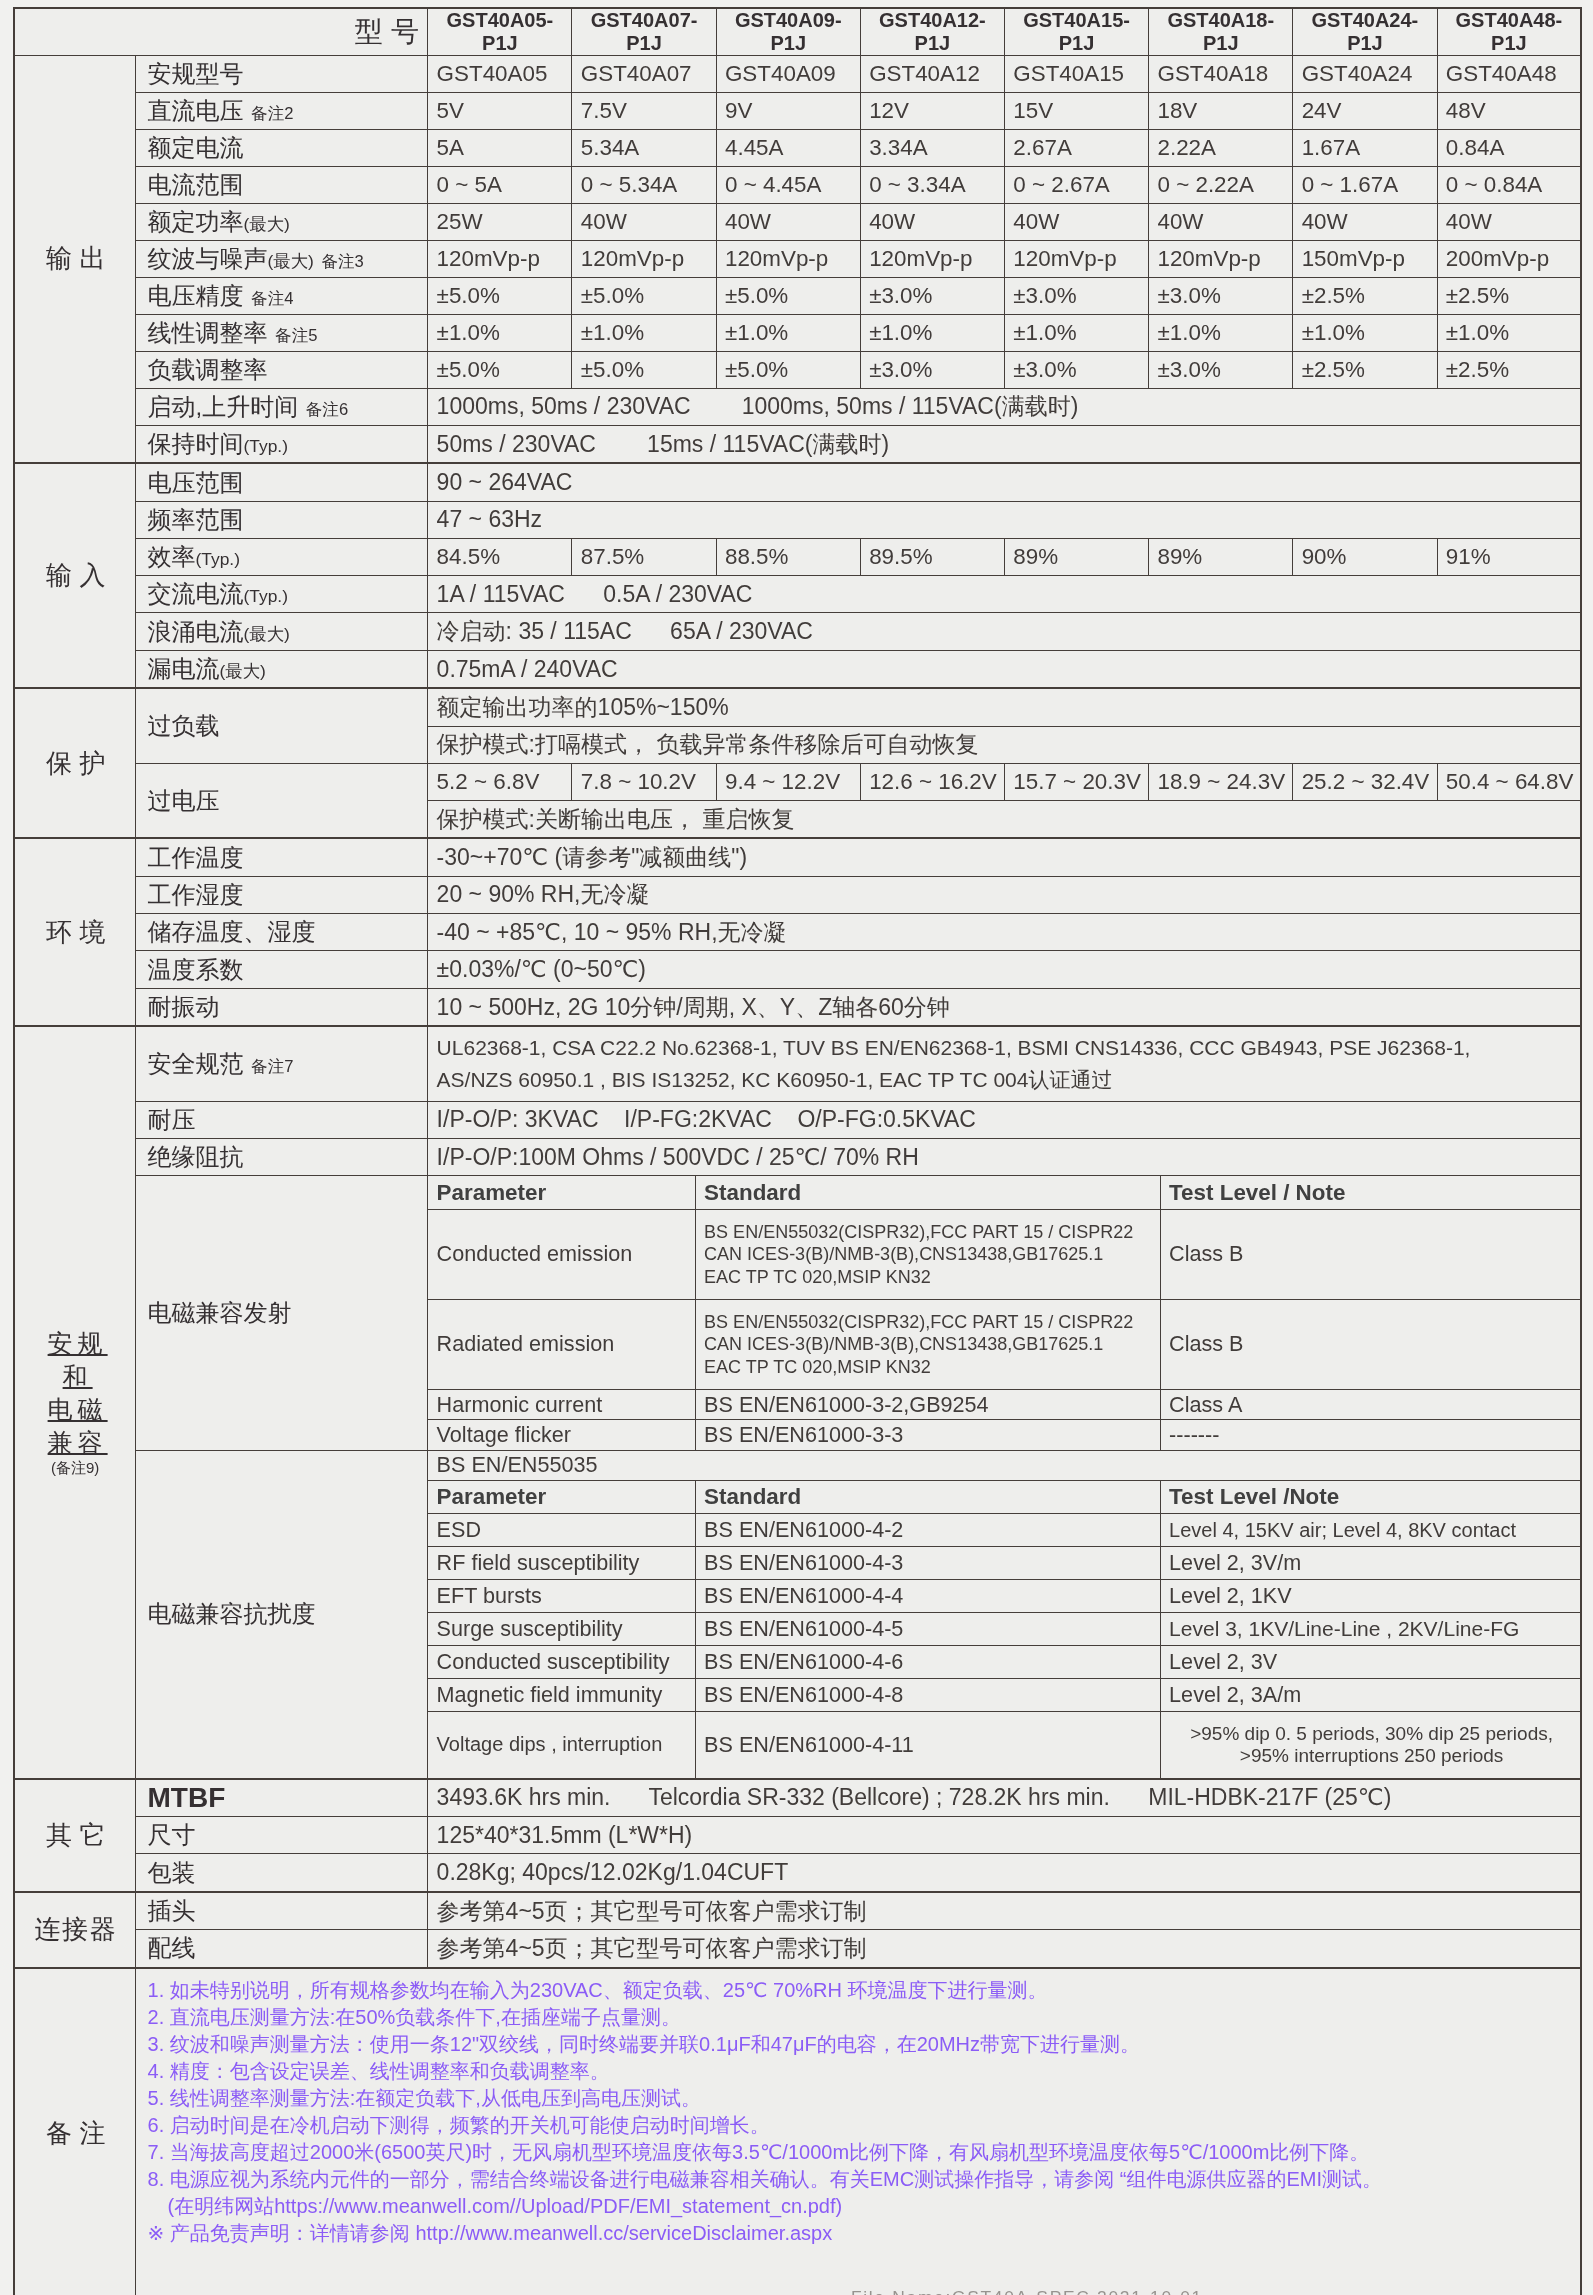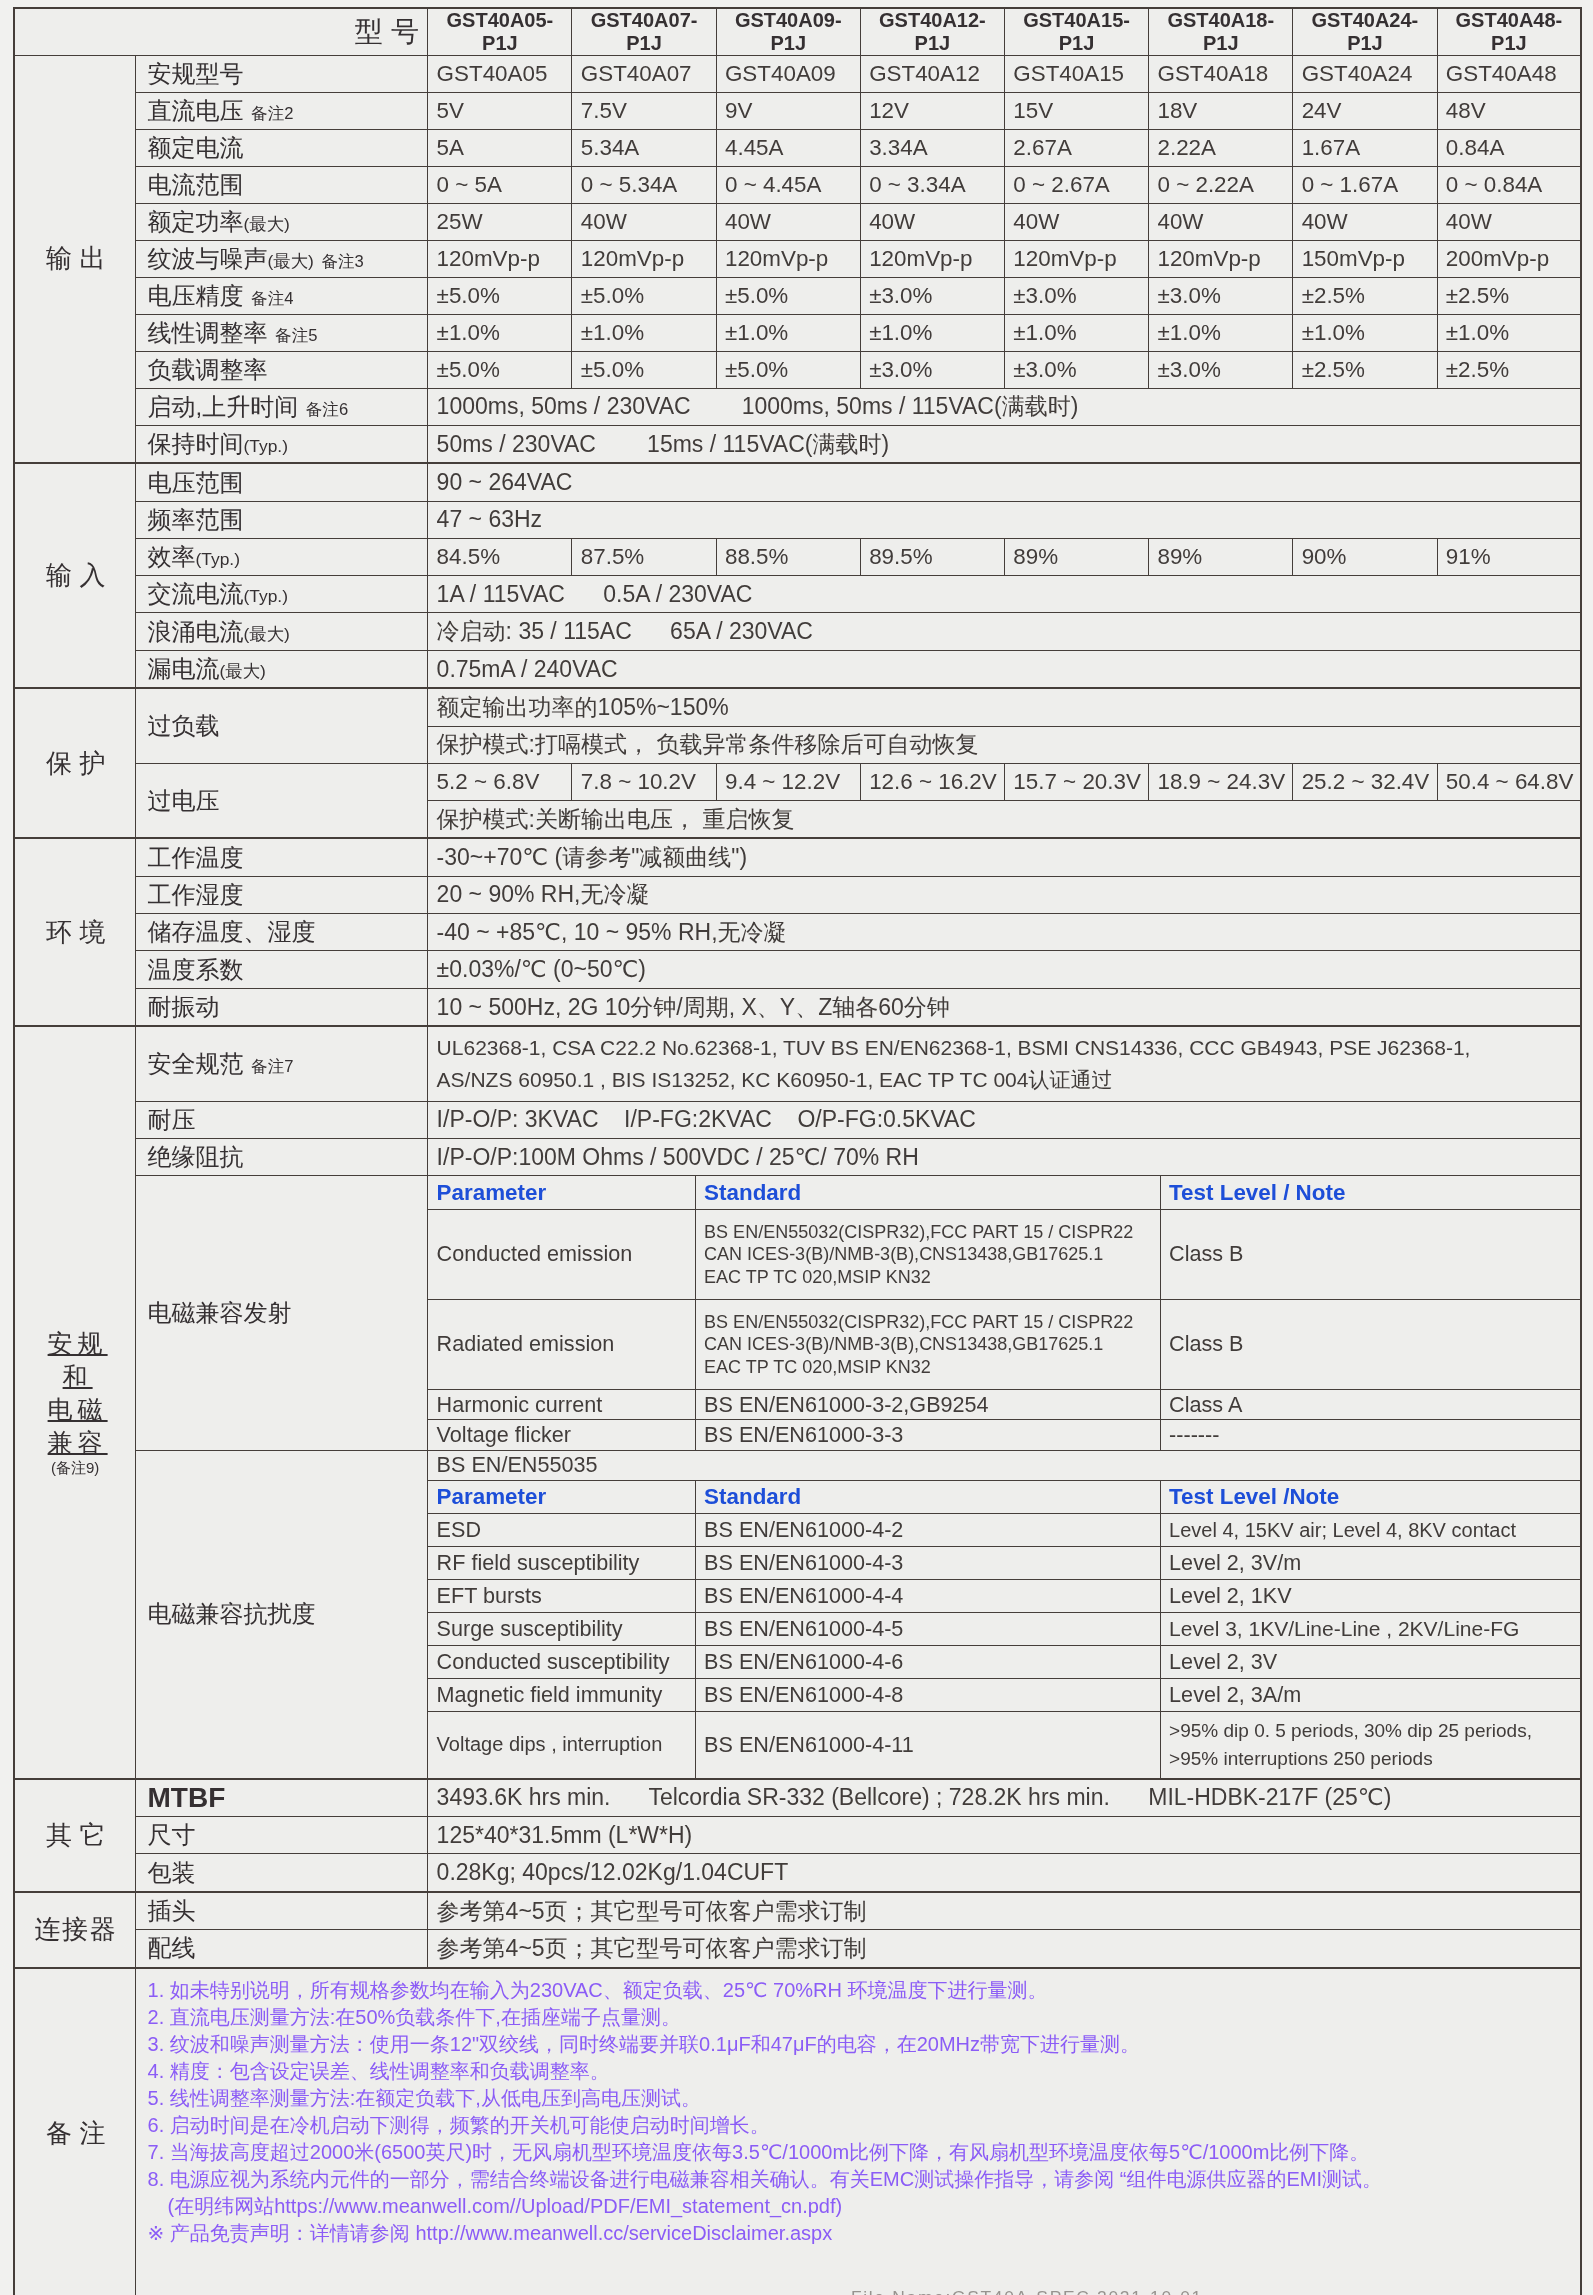--- a/index.html
+++ b/index.html
@@ -42,23 +42,23 @@
   .sub tr.sh { height: 33px; }
   .sub tr.big { height: 90px; }
   .sub tr.s1 { height: 28px; }
   .sub tr.s2 { height: 33px; }
   .sub tr.dips { height: 66px; }
   .sub tr.pre { height: 30px; }
   .sub tr:first-child td { border-top: none; }
   .sub tr:last-child td { border-bottom: none; }
   .sub td:first-child { border-left: none; }
   .sub td:last-child { border-right: none; }
-  .sub .bh { font-weight: bold; font-size: 22.4px; color: #1d4ed8; }
+  .sub .bh { font-weight: bold; font-size: 22.4px; color: #404040; }
   .sub .std { font-size: 18px; line-height: 22.4px; white-space: pre-wrap; }
-  .sub .tl { white-space: pre-wrap; line-height: 28px; }
+  .sub .tl { white-space: pre-wrap; line-height: 22px; text-align: center; }
   td.notes { vertical-align: top; padding: 8.3px 13.3px 5px 11.6px; }
   .notes .ni { font-size: 20px; line-height: 27px; color: #8b5cf6; white-space: pre-wrap; }
   .notes .ind { padding-left: 20px; }
   .footer {
     position: absolute; top: 2287px; right: 390px;
     font-size: 17.4px; color: #97938f; letter-spacing: 1.7px;
   }
 </style>
 </head>
 <body>

